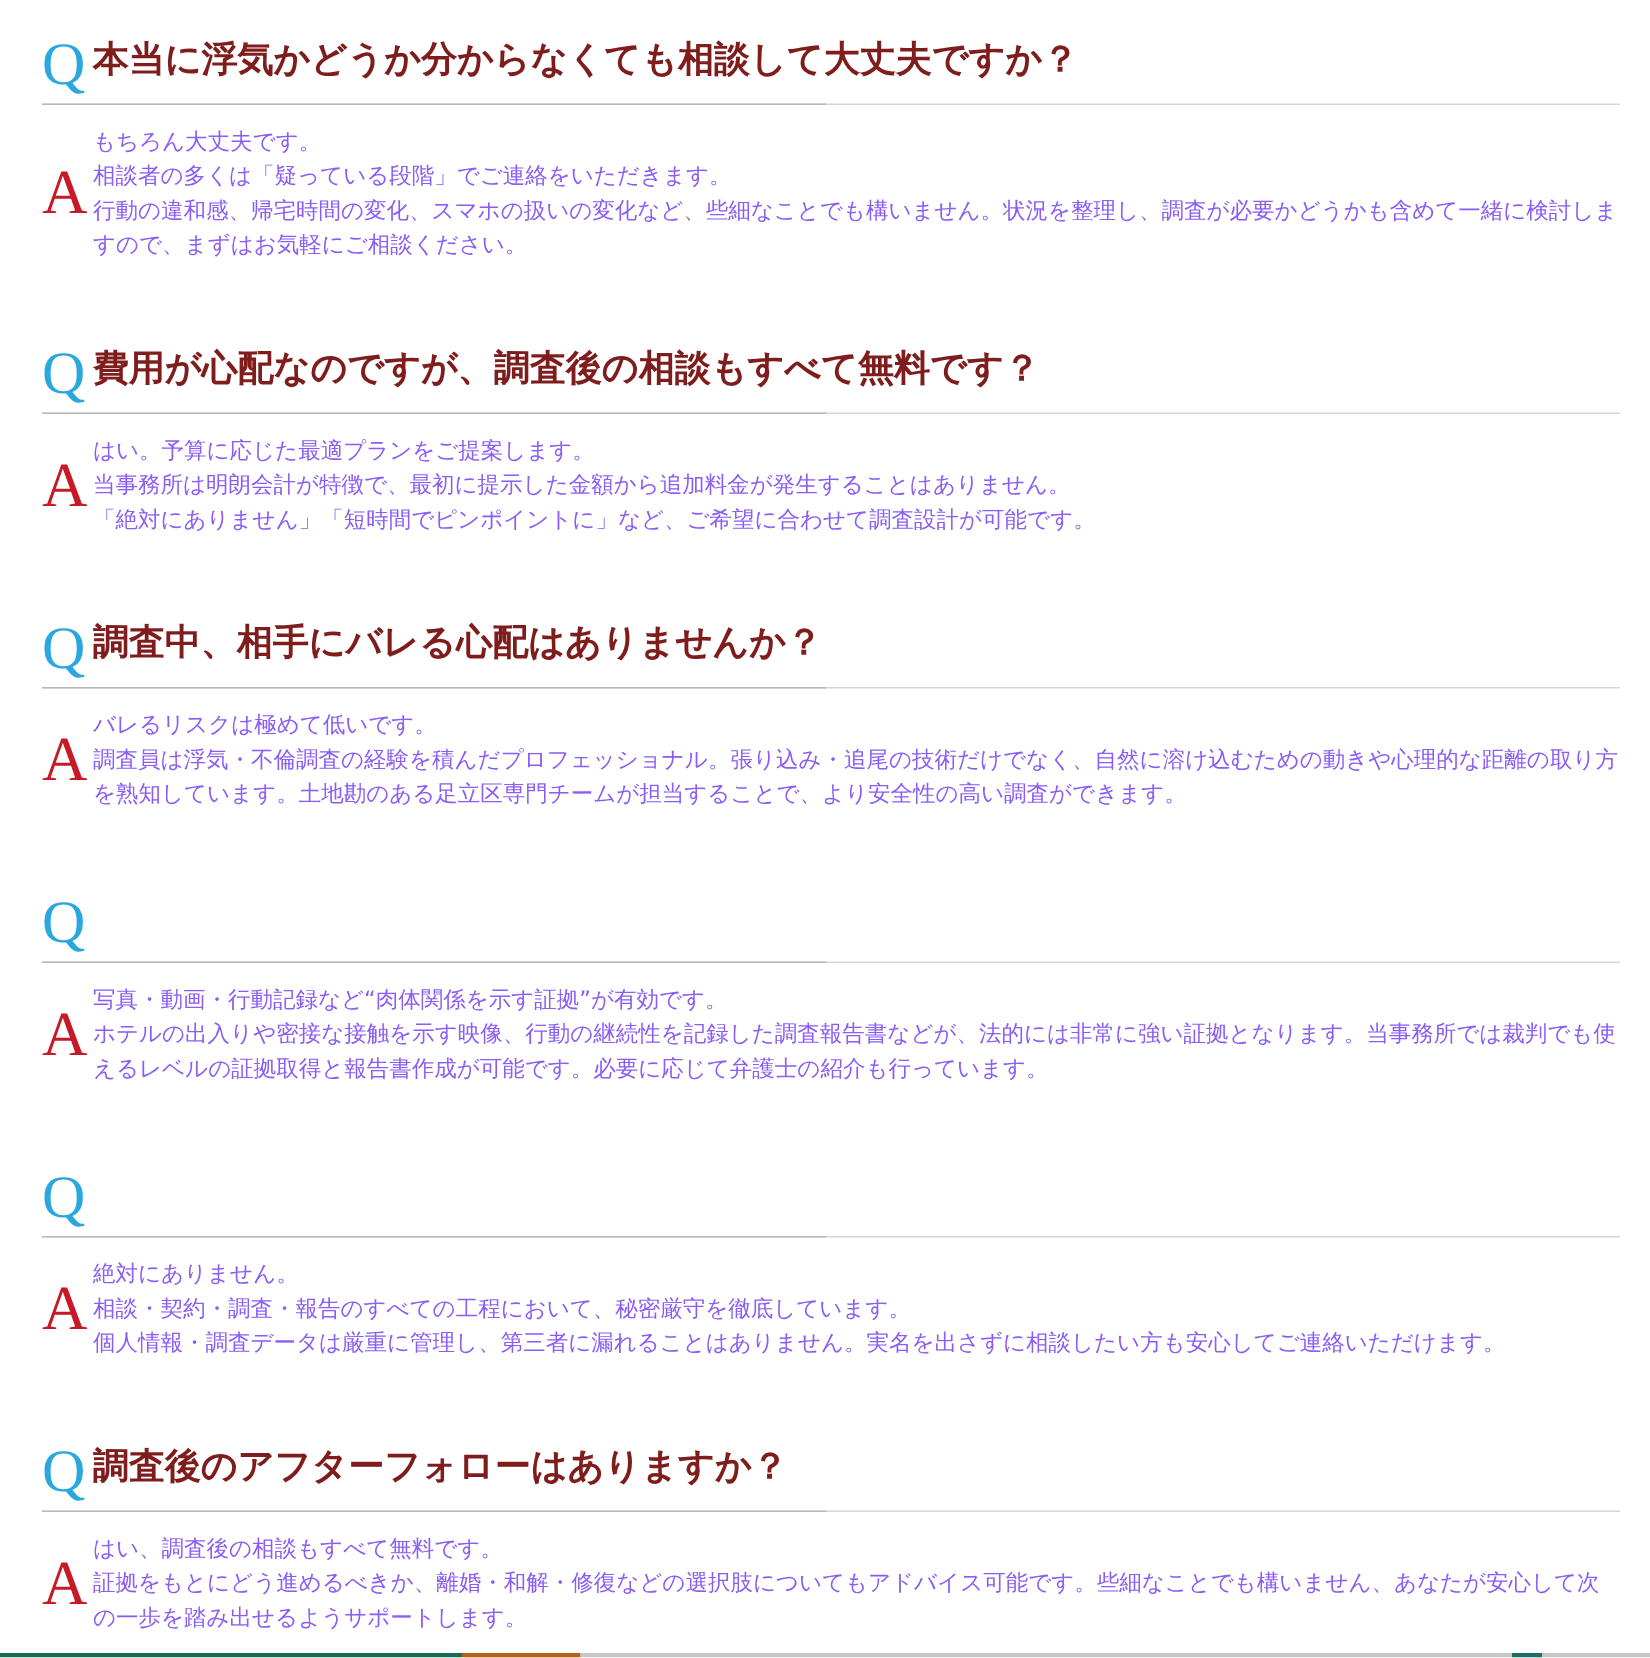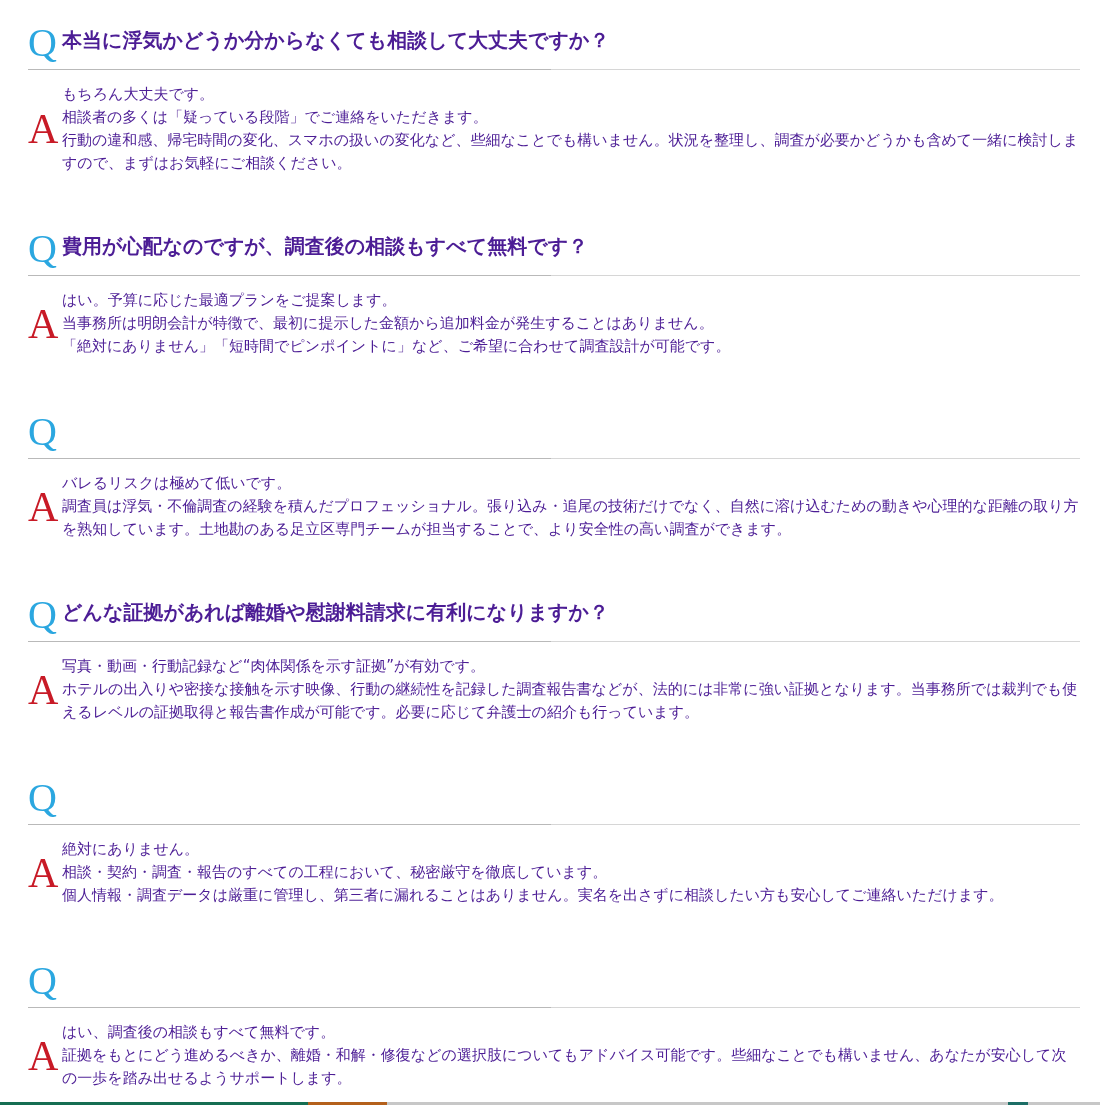--- a/index.html
+++ b/index.html
@@ -20,23 +20,23 @@
   .q-glyph {
     flex: 0 0 34px;
     font-family: "Liberation Serif", "DejaVu Serif", serif;
     font-size: 40px;
     line-height: 1;
     color: #2ba7e0;
     transform: translateY(3px);
   }
   .q-title {
     margin: 0;
-    font-size: 20px;
+    font-size: 24px;
     font-weight: 700;
-    color: #4c1d95;
+    color: #7f1d1d;
     line-height: 1.3;
   }
   .divider { height: 1px; background: #d6d6d6; margin-top: 9px; position: relative; }
   .divider::after {
     content: "";
     position: absolute;
     left: 0; top: 0;
     width: 523px; height: 1px;
     background: #b9b9b9;
   }
@@ -47,21 +47,21 @@
     font-family: "Liberation Serif", "DejaVu Serif", serif;
     font-size: 42px;
     line-height: 1;
     color: #c81a26;
   }
   .a-text {
     margin: 0;
     flex: 1;
     font-size: 15px;
     line-height: 23px;
-    color: #4c1d95;
+    color: #8b5cf6;
     white-space: pre-line;
   }
 
   .bottom-bar {
     position: absolute;
     left: 0; bottom: 0;
     width: 1100px; height: 3px;
     display: flex;
   }
   .bottom-bar span { height: 3px; display: block; }
@@ -95,33 +95,33 @@
       <span class="a-glyph">A</span>
       <p class="a-text">はい。予算に応じた最適プランをご提案します。
 当事務所は明朗会計が特徴で、最初に提示した金額から追加料金が発生することはありません。
 「絶対にありません」「短時間でピンポイントに」など、ご希望に合わせて調査設計が可能です。</p>
     </div>
   </section>
 
   <section class="qa">
     <div class="q-row">
       <span class="q-glyph">Q</span>
+      <h3 class="q-title">調査中、相手にバレる心配はありませんか？</h3>
     </div>
     <div class="divider"></div>
     <div class="a-row">
       <span class="a-glyph">A</span>
       <p class="a-text">バレるリスクは極めて低いです。
 調査員は浮気・不倫調査の経験を積んだプロフェッショナル。張り込み・追尾の技術だけでなく、自然に溶け込むための動きや心理的な距離の取り方を熟知しています。土地勘のある足立区専門チームが担当することで、より安全性の高い調査ができます。</p>
     </div>
   </section>
 
   <section class="qa">
     <div class="q-row">
       <span class="q-glyph">Q</span>
-      <h3 class="q-title">どんな証拠があれば離婚や慰謝料請求に有利になりますか？</h3>
     </div>
     <div class="divider"></div>
     <div class="a-row">
       <span class="a-glyph">A</span>
       <p class="a-text">写真・動画・行動記録など“肉体関係を示す証拠”が有効です。
 ホテルの出入りや密接な接触を示す映像、行動の継続性を記録した調査報告書などが、法的には非常に強い証拠となります。当事務所では裁判でも使えるレベルの証拠取得と報告書作成が可能です。必要に応じて弁護士の紹介も行っています。</p>
     </div>
   </section>
 
   <section class="qa">
@@ -133,20 +133,21 @@
       <span class="a-glyph">A</span>
       <p class="a-text">絶対にありません。
 相談・契約・調査・報告のすべての工程において、秘密厳守を徹底しています。
 個人情報・調査データは厳重に管理し、第三者に漏れることはありません。実名を出さずに相談したい方も安心してご連絡いただけます。</p>
     </div>
   </section>
 
   <section class="qa">
     <div class="q-row">
       <span class="q-glyph">Q</span>
+      <h3 class="q-title">調査後のアフターフォローはありますか？</h3>
     </div>
     <div class="divider"></div>
     <div class="a-row">
       <span class="a-glyph">A</span>
       <p class="a-text">はい、調査後の相談もすべて無料です。
 証拠をもとにどう進めるべきか、離婚・和解・修復などの選択肢についてもアドバイス可能です。些細なことでも構いません、あなたが安心して次の一歩を踏み出せるようサポートします。</p>
     </div>
   </section>
 
 </div>

